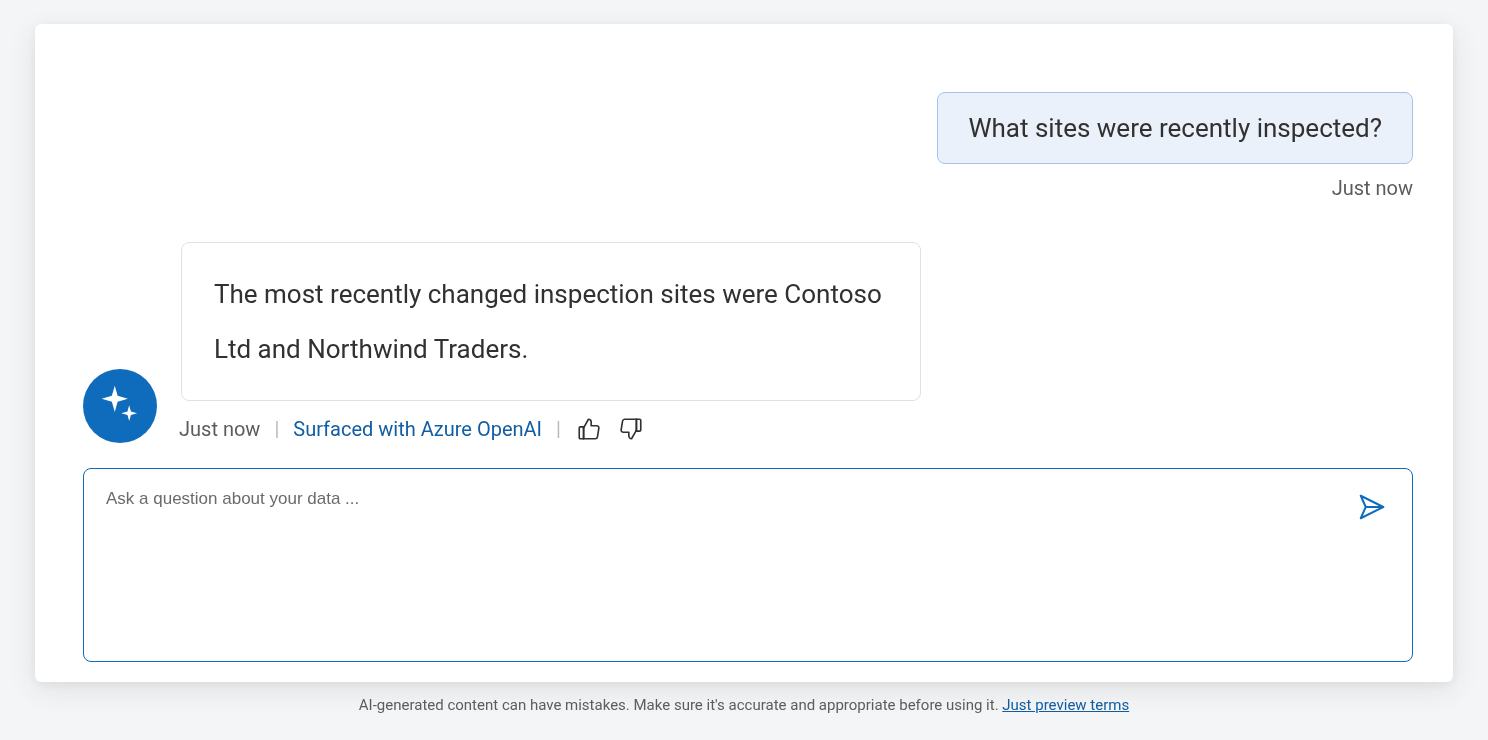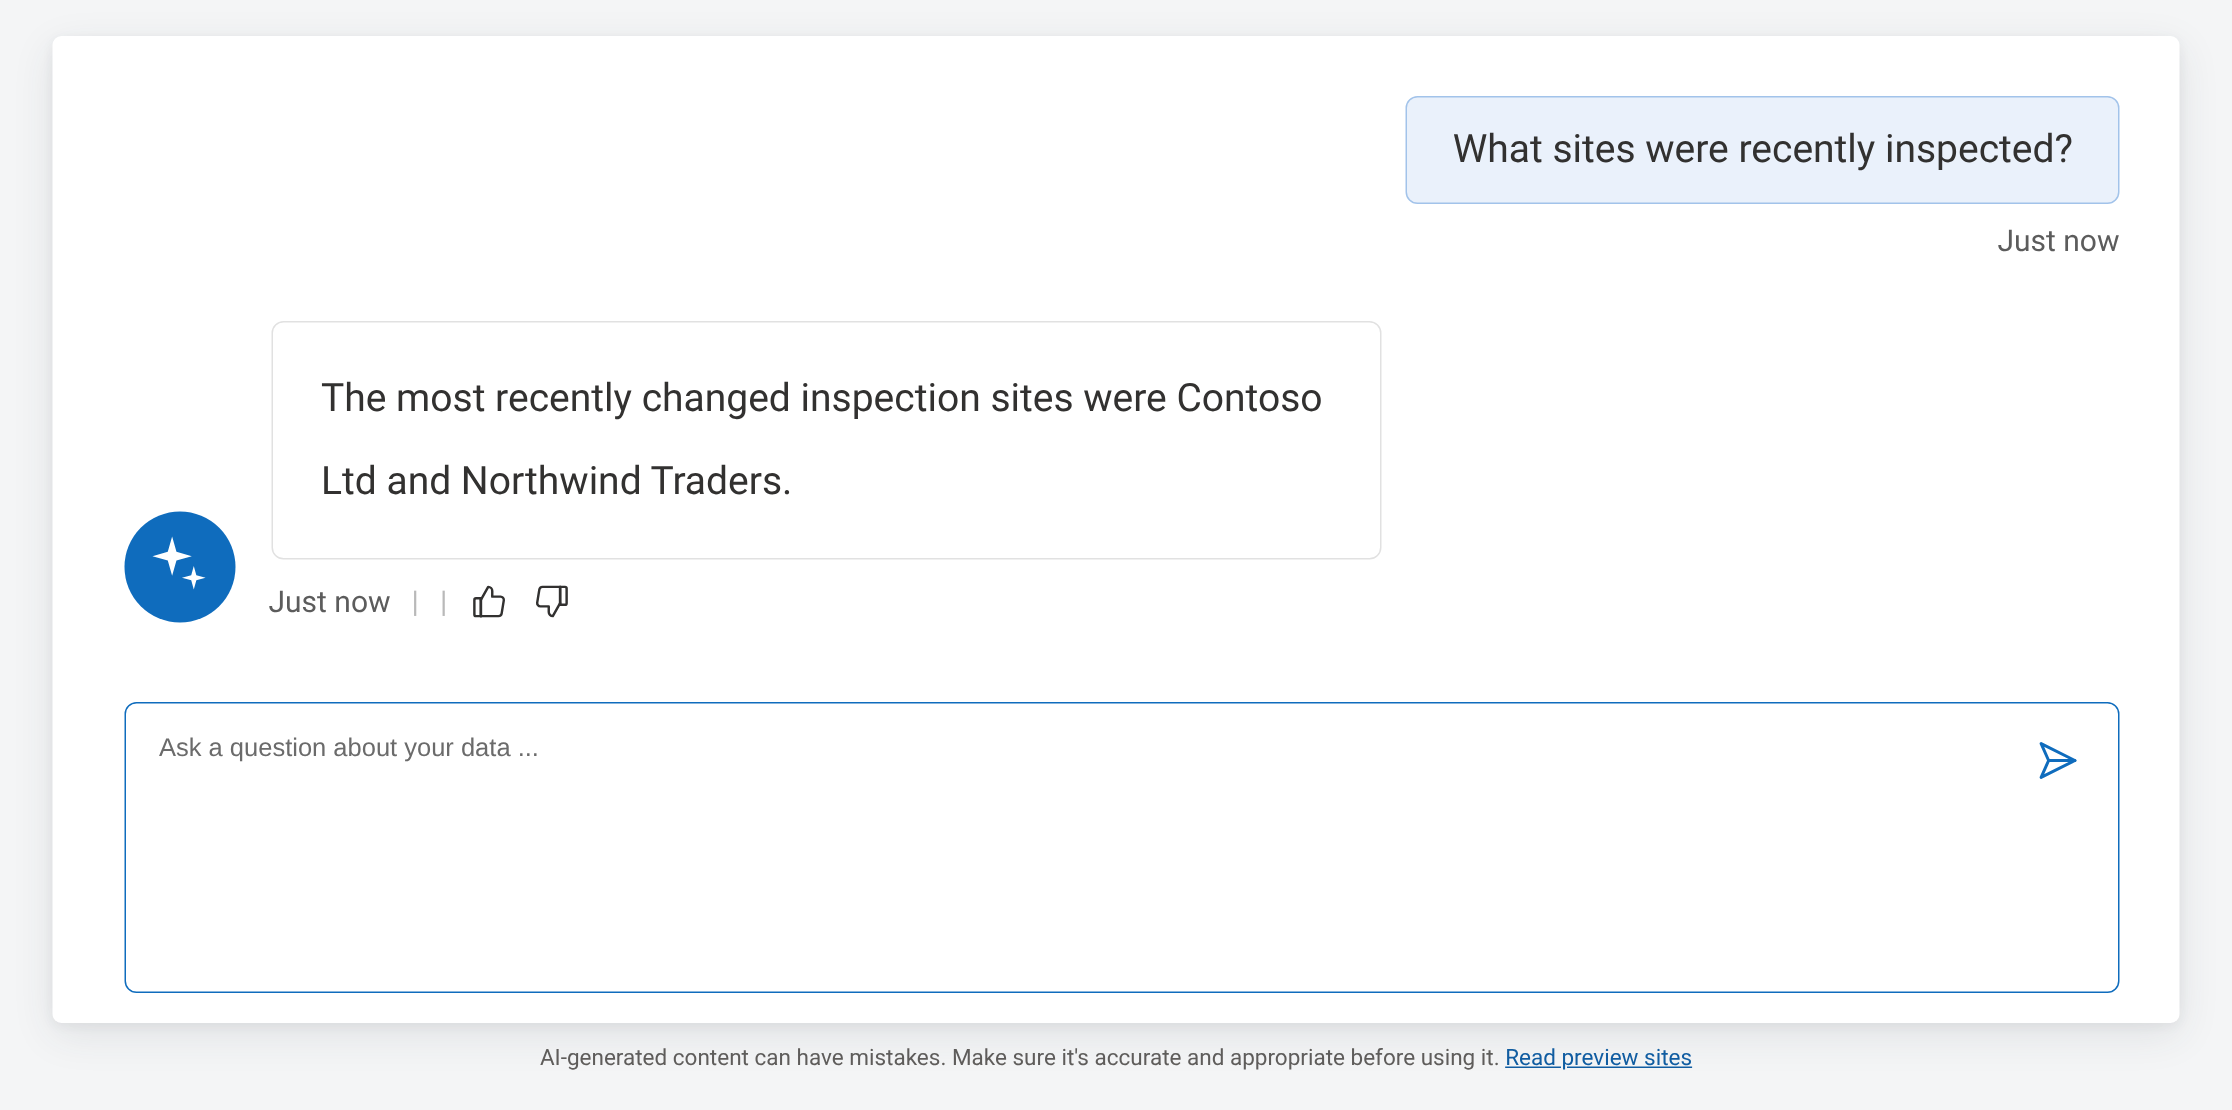--- a/index.html
+++ b/index.html
@@ -16,21 +16,21 @@
     padding: 24px 0 0 0;
   }
   
   .chat-card {
     width: 1418px;
     height: 658px;
     background: #ffffff;
     border-radius: 6px;
     box-shadow: 0 8px 28px rgba(47,55,71,0.10), 0 2px 8px rgba(47,55,71,0.06);
     position: relative;
-    padding: 20px 40px 20px 48px;
+    padding: 48px 40px 20px 48px;
     display: flex;
     flex-direction: column;
     overflow: hidden;
   }
   .messages-area {
     flex: 1;
     position: relative;
   }
   
   .user-row {
@@ -179,20 +179,21 @@
           </svg>
         </span>
       </div>
       <div class="bot-col">
         <div class="bot-bubble">
           <span>The most recently changed inspection sites were Contoso Ltd and Northwind Traders.</span>
         </div>
         <div class="bot-meta">
           <span>Just now</span>
           <span class="sep">|</span>
+          <a href="#">Surfaced with Azure OpenAI</a>
           <span class="sep">|</span>
           <span class="feedback-btn">
             <svg width="26" height="26" viewBox="0 0 24 24" fill="none" stroke="#323130" stroke-width="1.5" stroke-linecap="round" stroke-linejoin="round">
               <path d="M7 10v11"></path>
               <path d="M4 21h3V10H4a1 1 0 0 0-1 1v9a1 1 0 0 0 1 1z" fill="none"></path>
               <path d="M7 11l4.5-8a2.5 2.5 0 0 1 2.5 2.5V9h5.1a2 2 0 0 1 2 2.3l-1.3 8a2 2 0 0 1-2 1.7H7"></path>
             </svg>
           </span>
           <span class="feedback-btn">
             <svg width="26" height="26" viewBox="0 0 24 24" fill="none" stroke="#323130" stroke-width="1.5" stroke-linecap="round" stroke-linejoin="round">
@@ -212,14 +213,14 @@
     <span class="send-btn">
       <svg width="30" height="30" viewBox="0 0 24 24" fill="none" stroke="#0f6cbd" stroke-width="1.6" stroke-linejoin="round" stroke-linecap="round">
         <path d="M3 3l18 9-18 9 4-9-4-9z"></path>
         <path d="M7 12h14"></path>
       </svg>
     </span>
   </div>
 </div>
 
 <div class="disclaimer">
-  <span>AI-generated content can have mistakes. Make sure it's accurate and appropriate before using it. </span><a href="#">Read preview sites</a>
+  <span>AI-generated content can have mistakes. Make sure it's accurate and appropriate before using it. </span><a href="#">Just preview terms</a>
 </div>
 
 </body></html>

